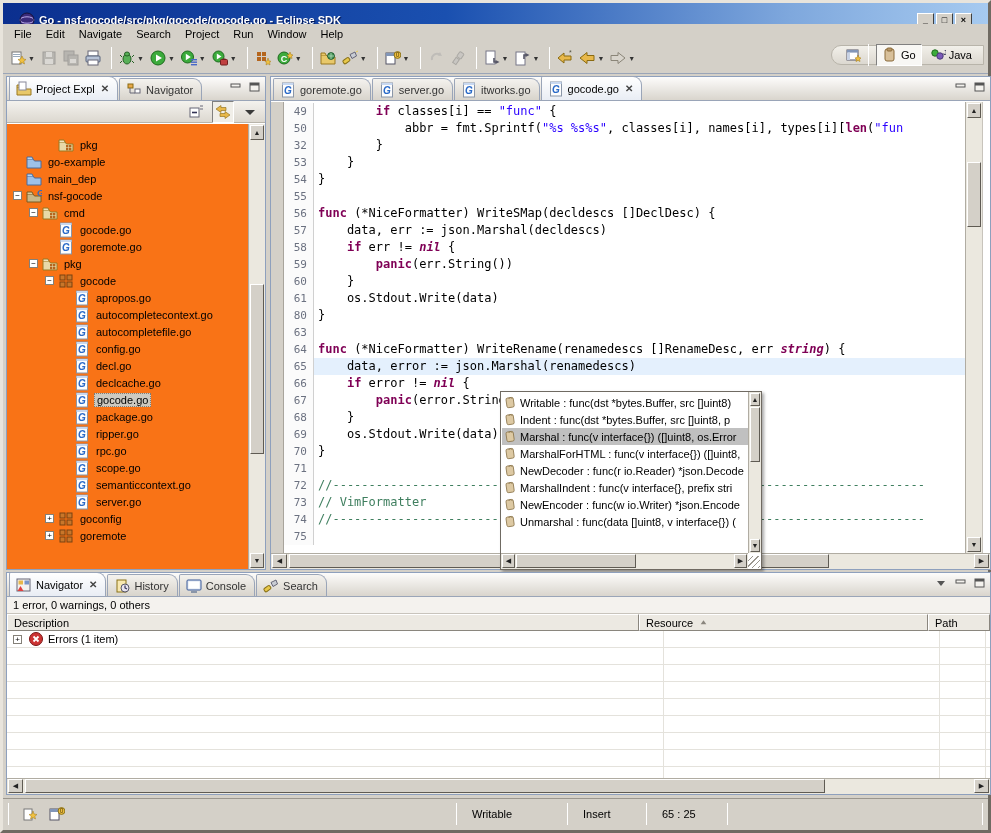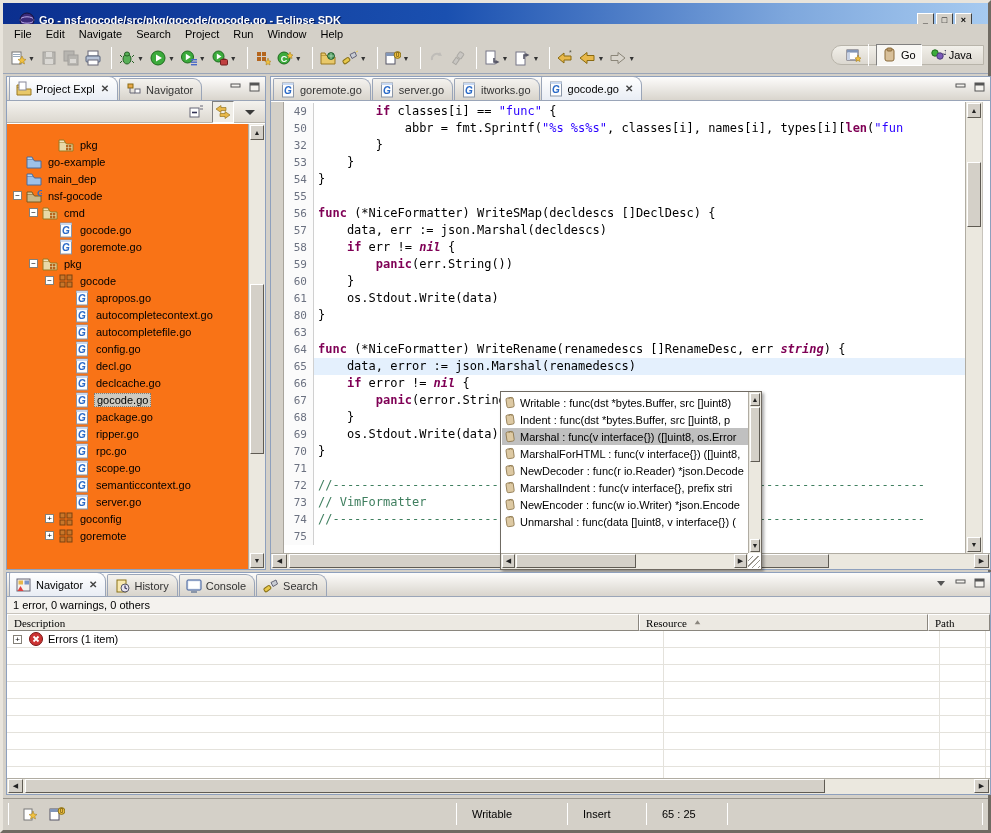--- a/index.html
+++ b/index.html
@@ -71,21 +71,21 @@
   #popup{position:absolute;left:497px;top:388px;width:262px;height:179px;background:#fff;border:1px solid #6f6a62;box-shadow:2px 2px 3px rgba(0,0,0,.35);}
   #popup-items{position:absolute;left:1px;top:2px;right:13px;bottom:17px;overflow:hidden;}
   .popup-item{display:flex;align-items:center;height:17px;white-space:nowrap;padding-left:2px;color:#000;font-size:11px;}
   .popup-item .icon{width:13px;height:13px;margin-right:3px;flex:none;}
   .popup-item .icon svg{width:13px;height:13px;}
   .popup-item.selected{background:#c0c0c0;}
   #popup-grip{position:absolute;right:1px;bottom:1px;width:12px;height:12px;
     background:repeating-linear-gradient(135deg,transparent 0 3px,#9a968e 3px 4px);}
   
   #problems-summary{height:17px;background:#f4f2ee;border-bottom:1px solid #c8c4bc;padding:2px 6px;color:#000;}
-  #problems-header{display:flex;height:17px;background:#8b5cf6;font-family:Liberation Serif, serif;}
+  #problems-header{display:flex;height:17px;background:#8b5cf6;}
   .hdr-cell{border:1px solid;border-color:#fff #8a867e #8a867e #fff;background:#ece9e2;padding:1px 6px;display:flex;align-items:center;gap:6px;overflow:hidden;white-space:nowrap;}
   .problems-row{display:flex;height:17px;border-bottom:1px solid #e4e2dc;}
   .prob-cell{overflow:hidden;white-space:nowrap;border-right:1px solid #e4e2dc;display:flex;align-items:center;}
   
   #statusbar{position:absolute;left:0;right:0;bottom:2px;height:30px;background:#d4d0c8;border-top:1px solid #9a968e;display:flex;align-items:center;}
   .status-sep{width:1px;height:22px;background:#9a968e;border-right:1px solid #fff;margin:0 5px;}
   .status-cell{padding:0 10px;color:#000;white-space:nowrap;}
   .sash{position:absolute;background:#d4d0c8;}
 </style>
 </head>

